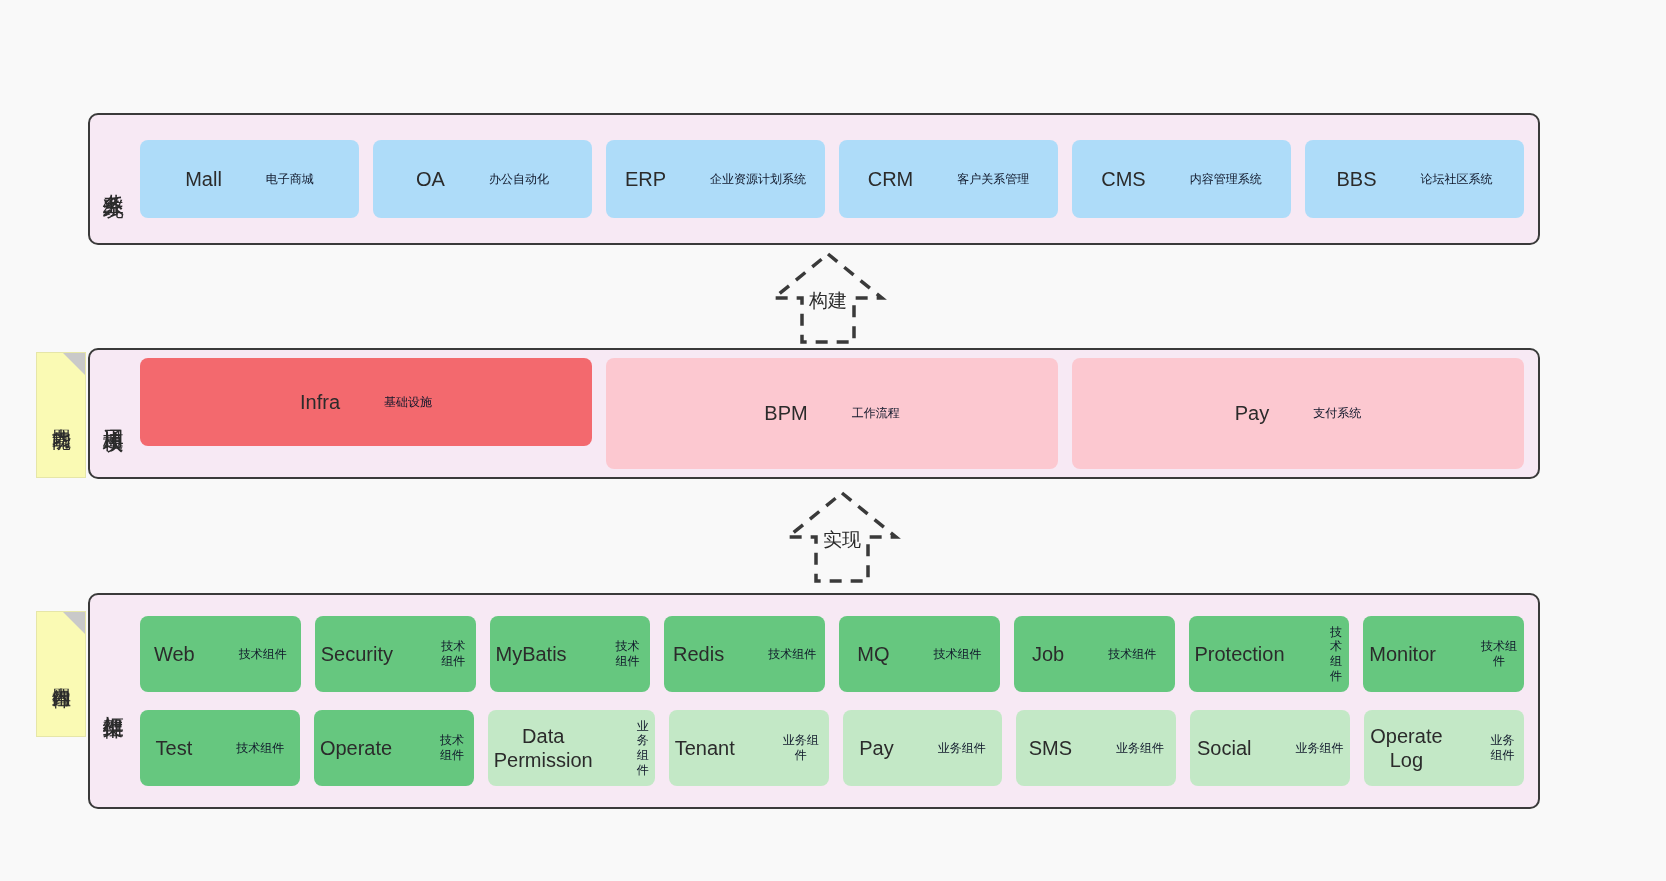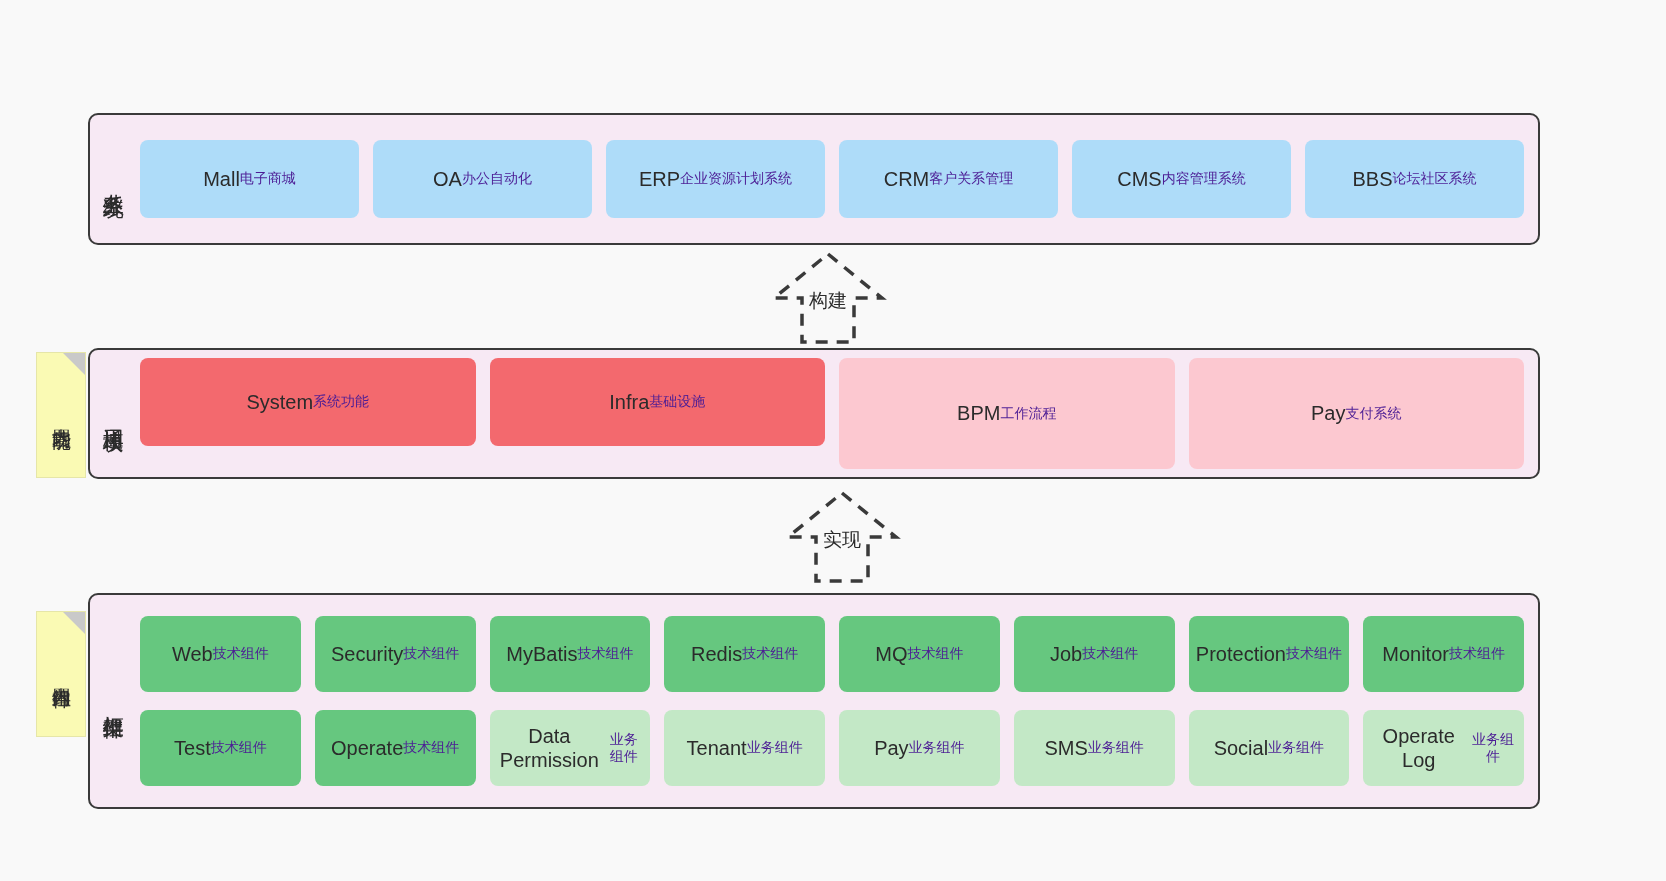--- a/index.html
+++ b/index.html
@@ -77,22 +77,23 @@
     justify-content: center;
     text-align: center;
     line-height: 1.22;
     padding: 4px 6px;
   }
   .card .c-title {
     font-size: 20px;
     color: #2B2B2B;
   }
   .card .c-sub {
-    font-size: 14px;
-    color: #4c1d95;
+    font-size: 12px;
+    color: #0f172a;
+    padding-left: 44px;
   }
 
   .card.blue        { background: #AEDCF9; height: 78px; }
   .card.red         { background: #F3696E; height: 88px; }
   .card.pink        { background: #FCC8D0; height: 111px; }
   .card.green       { background: #66C77F; height: 76px; }
   .card.lightgreen  { background: #C3E8C6; height: 76px; }
 
   
   .note {
@@ -187,24 +188,20 @@
   <div class="note" style="left:36px; top:352px; height:126px;">
     <span class="fold"></span>
     <span>内置功能</span>
   </div>
 
   <div class="layer" id="layer-common-module" style="left:88px; top:348px; width:1452px; height:131px;">
     <div class="layer-caption">通用模块</div>
     <div class="layer-body">
       <div class="row">
         <div class="card red">
-          <span class="c-title">System</span>
-          <span class="c-sub">系统功能</span>
-        </div>
-        <div class="card red">
           <span class="c-title">Infra</span>
           <span class="c-sub">基础设施</span>
         </div>
         <div class="card pink">
           <span class="c-title">BPM</span>
           <span class="c-sub">工作流程</span>
         </div>
         <div class="card pink">
           <span class="c-title">Pay</span>
           <span class="c-sub">支付系统</span>

